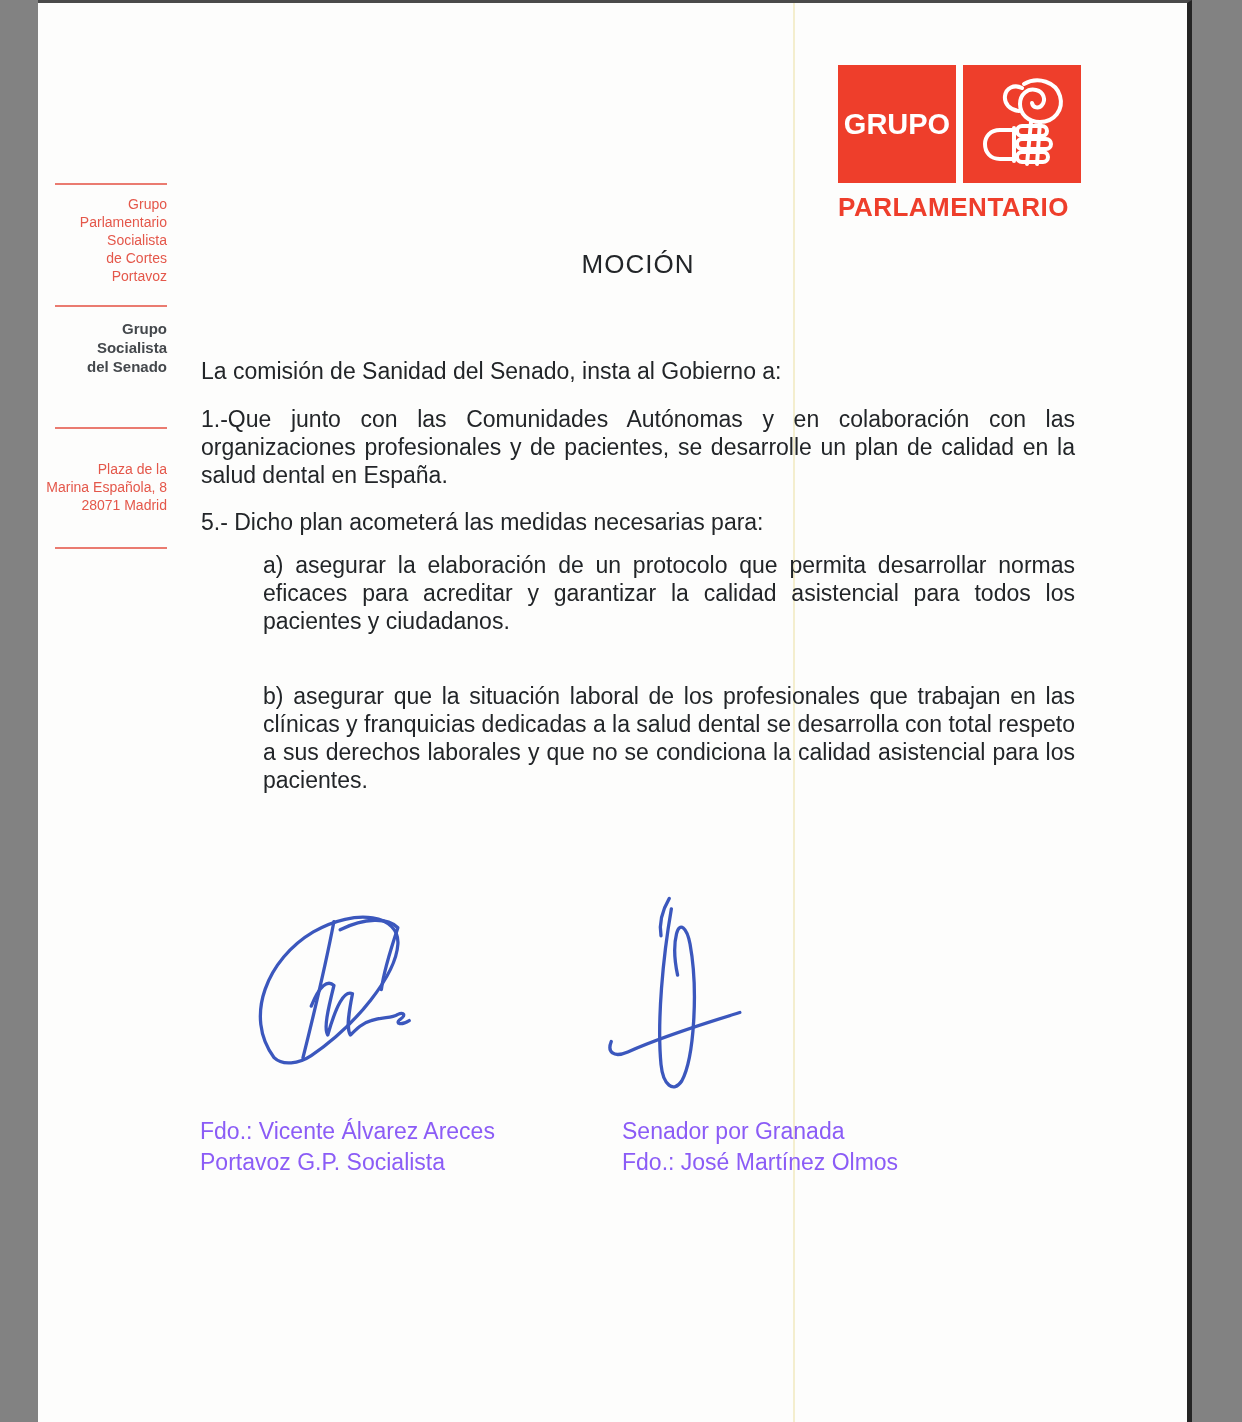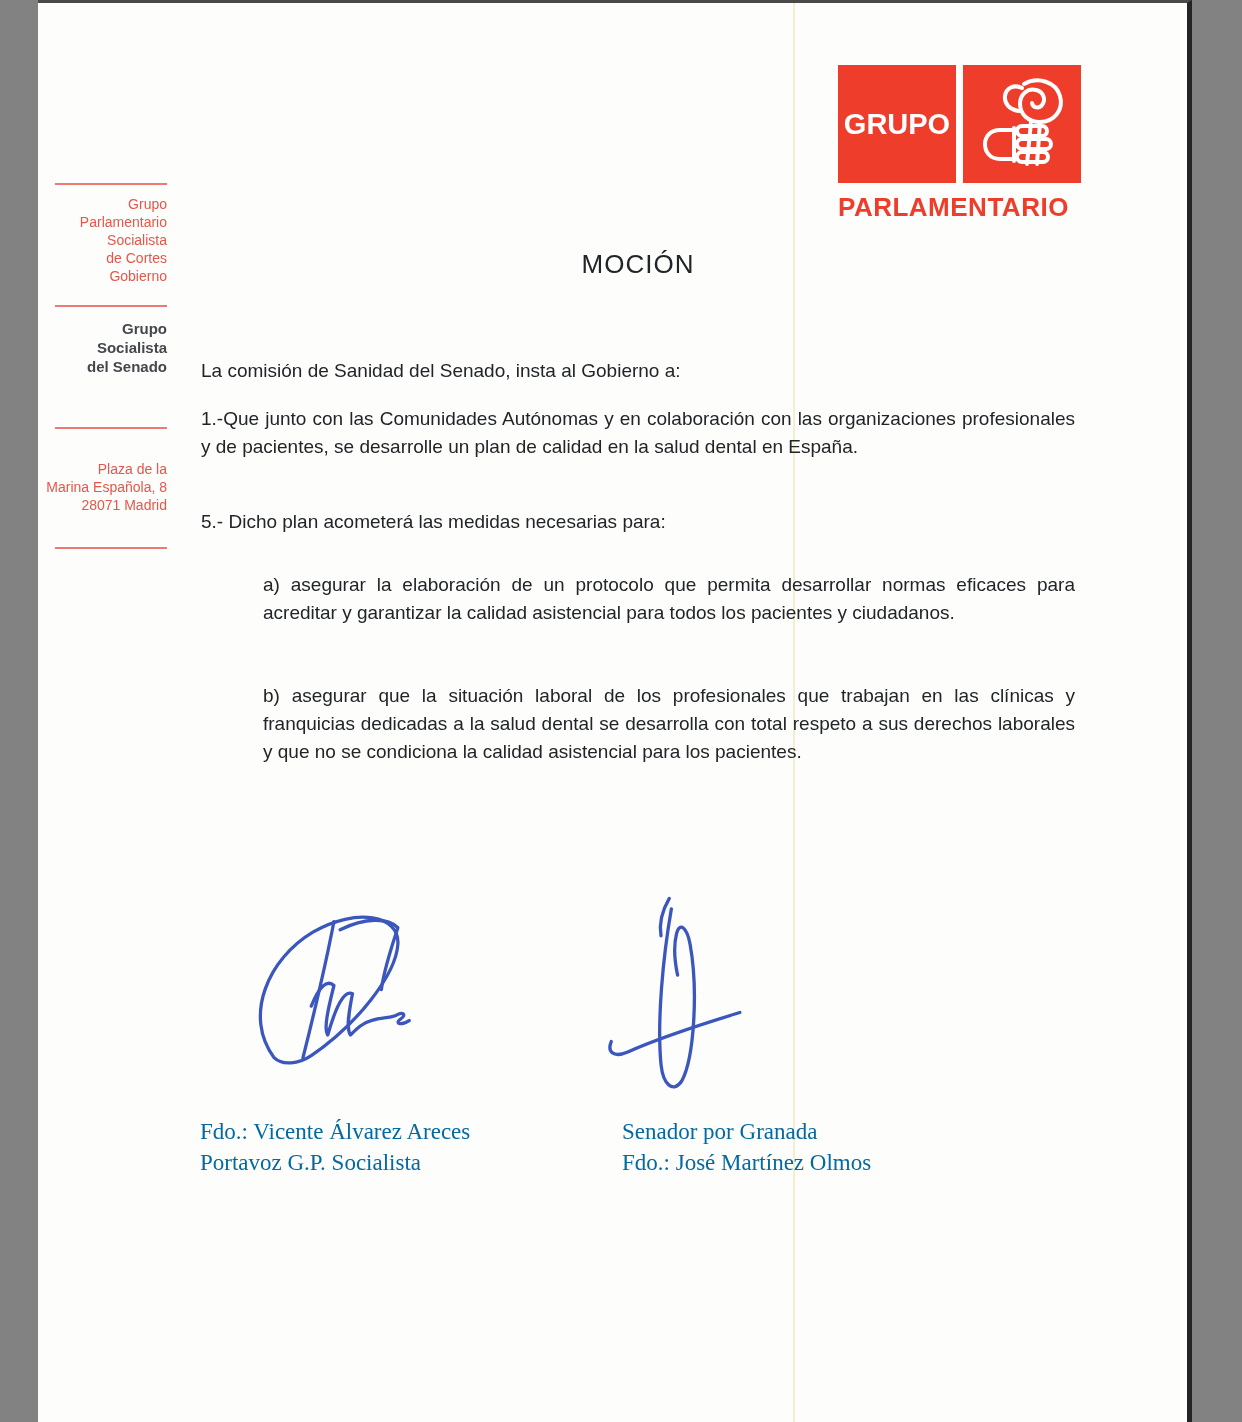--- a/index.html
+++ b/index.html
@@ -19,30 +19,30 @@
   .logo-parl{margin-top:9px;color:#ee3e2b;font-weight:bold;font-size:26px;letter-spacing:0.5px;white-space:nowrap;}
 
   
   .side-rule{position:absolute;left:17px;width:112px;height:2px;background:#ea7b70;}
   .side-block{position:absolute;left:0;width:129px;text-align:right;}
   .side-red{color:#e4574a;font-size:14px;line-height:18px;}
   .side-dark{color:#44484c;font-weight:bold;font-size:15px;line-height:19px;}
   .side-block span{display:block;}
 
   
-  .content{position:absolute;left:163px;width:874px;color:#222528;font-size:19px;line-height:28px;}
+  .content{position:absolute;left:163px;width:874px;color:#222528;font-size:23px;line-height:28px;}
   .title{font-weight:normal;font-size:26px;letter-spacing:1px;text-align:center;}
   .just{text-align:justify;}
   .indent{padding-left:62px;box-sizing:border-box;}
   .dateline{white-space:pre-wrap;}
 
   
   .sig{position:absolute;}
   .sig path{fill:none;stroke:#3b57bd;stroke-width:3.2;stroke-linecap:round;stroke-linejoin:round;}
-  .signer{position:absolute;color:#0369a1;font-size:23px;line-height:31px;font-family:Liberation Serif, serif;}
+  .signer{position:absolute;color:#8b5cf6;font-size:23px;line-height:31px;}
   .signer span{display:block;}
 
   
   .emblem path, .emblem rect{fill:none;stroke:#fff;stroke-width:4;stroke-linecap:round;stroke-linejoin:round;}
 </style>
 </head>
 <body>
 
 <div class="scene">
   <div class="page">
@@ -70,21 +70,21 @@
       </div>
       <div class="logo-parl">PARLAMENTARIO</div>
     </div>
 
     <div class="side-rule" style="top:180px"></div>
     <div class="side-block side-red" style="top:192px">
       <span>Grupo</span>
       <span>Parlamentario</span>
       <span>Socialista</span>
       <span>de Cortes</span>
-      <span>Gobierno</span>
+      <span>Portavoz</span>
     </div>
 
     <div class="side-rule" style="top:302px"></div>
     <div class="side-block side-dark" style="top:316px">
       <span>Grupo</span>
       <span>Socialista</span>
       <span>del Senado</span>
     </div>
 
     <div class="side-rule" style="top:424px"></div>
@@ -96,21 +96,21 @@
     <div class="side-rule" style="top:544px"></div>
 
     <div class="content title" style="top:247px">MOCIÓN</div>
 
     <div class="content" style="top:354px">La comisión de Sanidad del Senado, insta al Gobierno a:</div>
 
     <div class="content just" style="top:402px">1.-Que junto con las Comunidades Autónomas y en colaboración con las organizaciones profesionales y de pacientes, se desarrolle un plan de calidad en la salud dental en España.</div>
 
     <div class="content" style="top:505px">5.- Dicho plan acometerá las medidas necesarias para:</div>
 
-    <div class="content just indent" style="top:568px">a) asegurar la elaboración de un protocolo que permita desarrollar normas eficaces para acreditar y garantizar la calidad asistencial para todos los pacientes y ciudadanos.</div>
+    <div class="content just indent" style="top:548px">a) asegurar la elaboración de un protocolo que permita desarrollar normas eficaces para acreditar y garantizar la calidad asistencial para todos los pacientes y ciudadanos.</div>
 
     <div class="content just indent" style="top:679px">b) asegurar que la situación laboral de los profesionales que trabajan en las clínicas y franquicias dedicadas a la salud dental se desarrolla con total respeto a sus derechos laborales y que no se condiciona la calidad asistencial para los pacientes.</div>
 
 
     <svg class="sig" style="left:213px;top:900px" width="170" height="165" viewBox="0 0 160 160">
       <path d="M 20 150 C -10 110 14 54 58 28 C 100 4 142 12 140 40 C 138 70 100 118 56 148 C 44 156 28 158 20 150"></path>
       <path d="M 78 18 C 70 60 58 110 48 150"></path>
       <path d="M 56 100 C 64 80 72 74 78 80 C 72 104 68 122 72 128 C 80 100 88 84 96 88 C 92 108 90 122 94 128 C 100 122 106 116 114 114 C 126 110 134 112 140 108 C 146 105 148 109 142 113 C 137 117 143 119 151 114"></path>
       <path d="M 84 26 C 108 14 130 14 140 24 C 132 48 126 68 124 84"></path>
     </svg>

